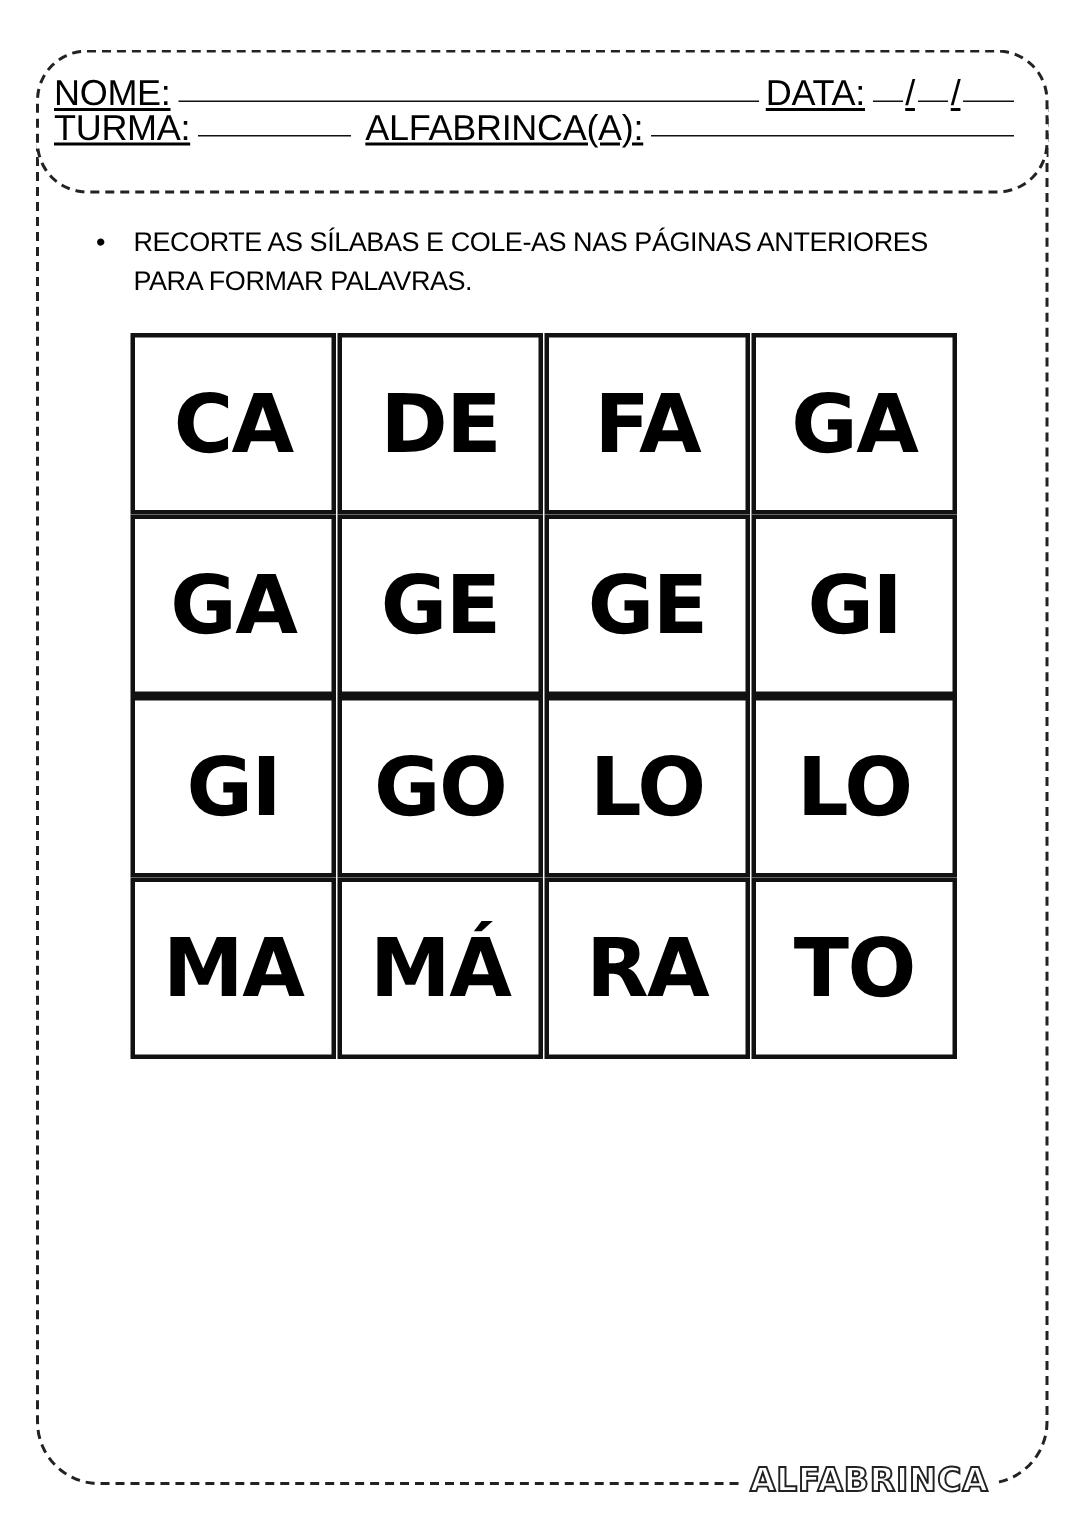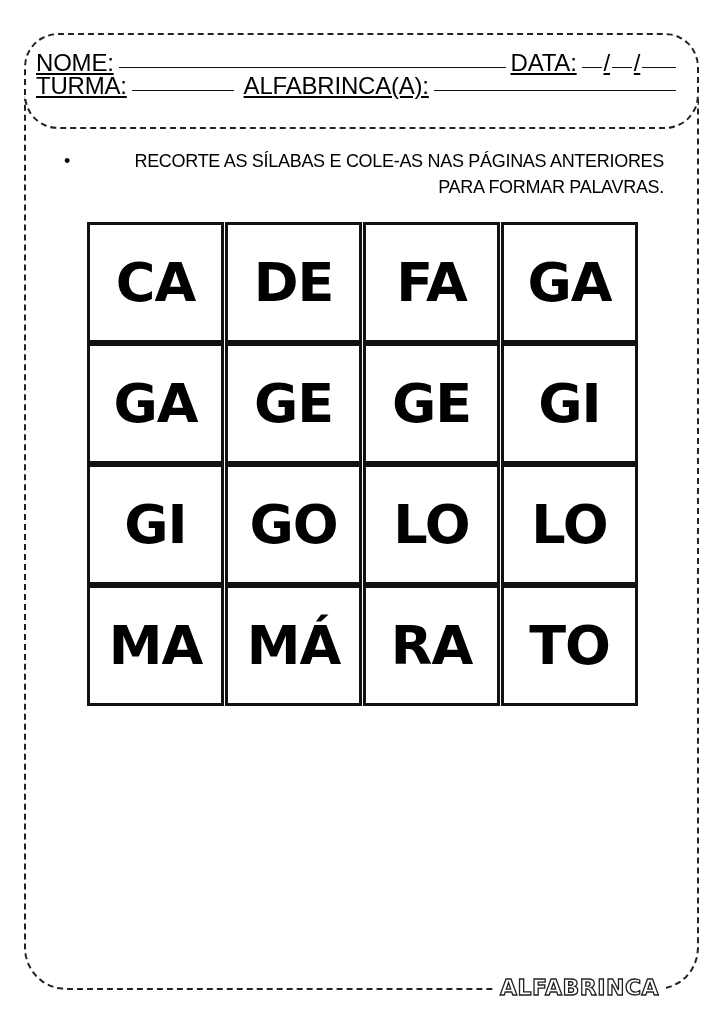--- a/index.html
+++ b/index.html
@@ -25,21 +25,21 @@
     .hdr-row.r1 { top: 14px; }
     .hdr-row.r2 { top: 37px; }
     .blank { display: inline-block; border-bottom: 1.5px solid #111; height: 18px; margin: 0 5px; }
     .slash { display: inline-block; }
     
     .instruction {
       position: absolute; left: 64px; top: 148px; width: 600px;
       font-size: 18px; line-height: 26px; letter-spacing: -0.3px;
     }
     .instruction .bullet { position: absolute; left: 0; top: 0; font-size: 18px; }
-    .instruction .text { margin-left: 25px; display: block; text-align: right; }
+    .instruction .text { margin-left: 25px; display: block; }
     
     .grid {
       position: absolute; left: 87px; top: 222px; width: 552px;
       display: grid; grid-template-columns: repeat(4, 138px); grid-auto-rows: 121px;
     }
     .cell {
       box-sizing: border-box; border: 3px solid #111; margin: 0 1px 0 0;
       display: flex; align-items: center; justify-content: center;
       font-family: "DejaVu Sans", sans-serif; font-weight: bold;
       font-size: 54px; letter-spacing: -1px; background: #fff;

